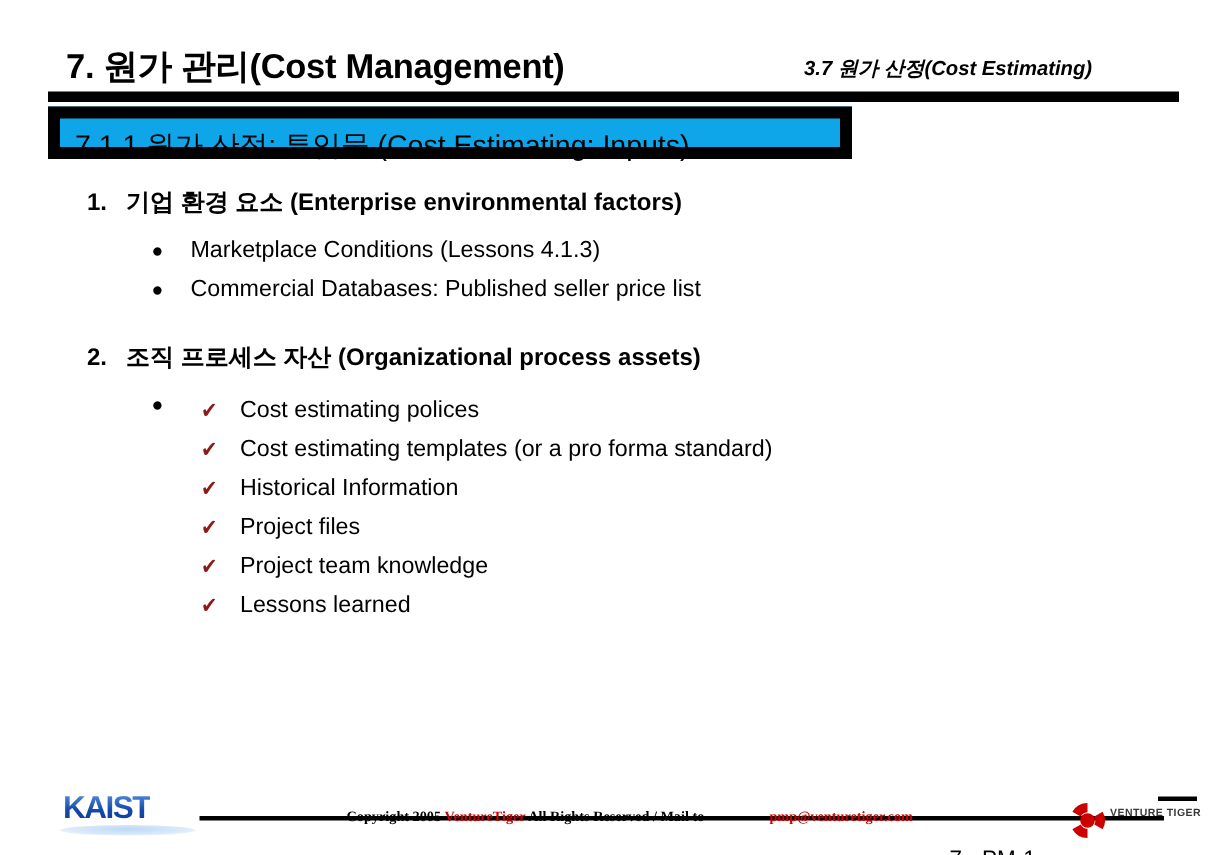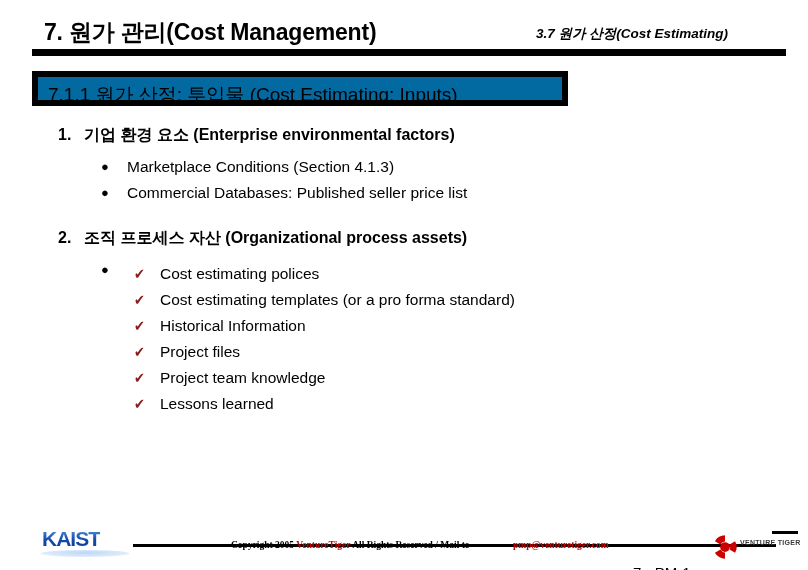--- a/index.html
+++ b/index.html
@@ -14,21 +14,21 @@
     font-family: "Liberation Sans", "DejaVu Sans", sans-serif;
     color: #000000;
     overflow: hidden;
     position: relative;
   }
 
   
   .slide-header {
     position: absolute;
     left: 0;
-    top: 4px;
+    top: 16px;
     width: 808px;
     height: 60px;
   }
   .title-main {
     position: absolute;
     left: 44px;
     top: 13px;
     font-size: 23px;
     font-weight: bold;
     letter-spacing: -0.2px;
@@ -52,22 +52,22 @@
     background: #000000;
   }
 
   
   .section-box {
     position: absolute;
     left: 32px;
     top: 71px;
     width: 536px;
     height: 35px;
-    background: #0369a1;
-    border: 6px solid #000000;
+    background: #0ea5e9;
+    border: 8px solid #000000;
     box-sizing: border-box;
   }
   .section-box-label {
     position: absolute;
     left: 10px;
     top: 5px;
     font-size: 19px;
     letter-spacing: 0px;
     white-space: nowrap;
   }
@@ -258,21 +258,21 @@
 
   <div class="lvl1">
     <span class="num">1.</span><span>기업 환경 요소 (Enterprise environmental factors)</span>
   </div>
 
   <div class="gap-sm"></div>
 
   <ul class="lvl2-list">
     <li class="lvl2">
       <span class="dot">●</span>
-      <span>Marketplace Conditions (Section 4.1.3)</span>
+      <span>Marketplace Conditions (Lessons 4.1.3)</span>
     </li>
     <li class="lvl2">
       <span class="dot">●</span>
       <span>Commercial Databases: Published seller price list</span>
     </li>
   </ul>
 
   <div class="gap-md"></div>
 
   <div class="lvl1">

